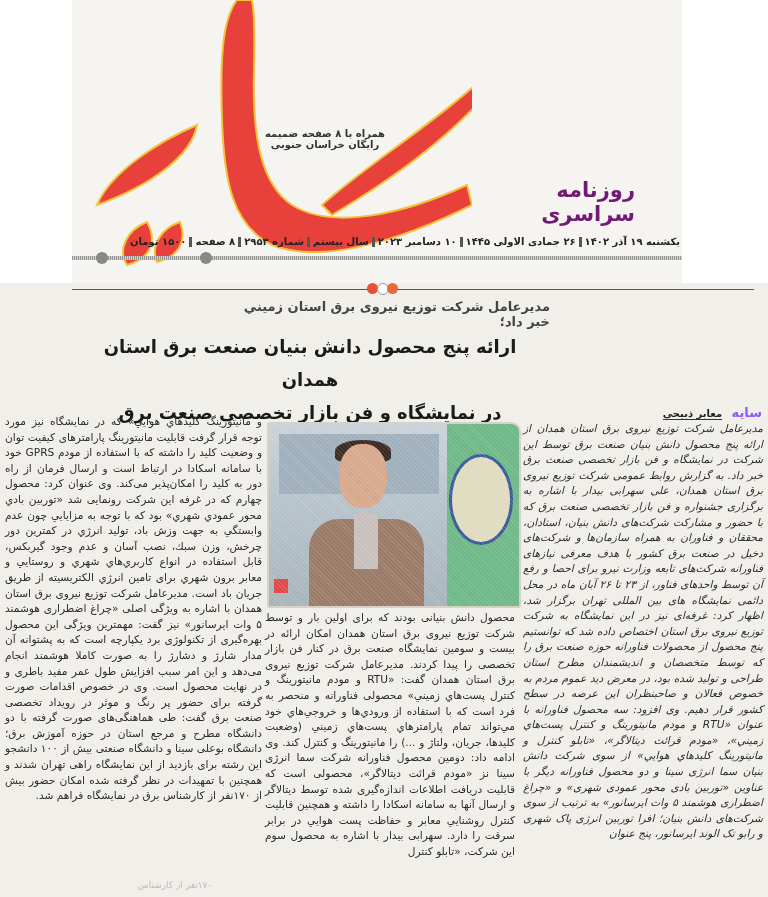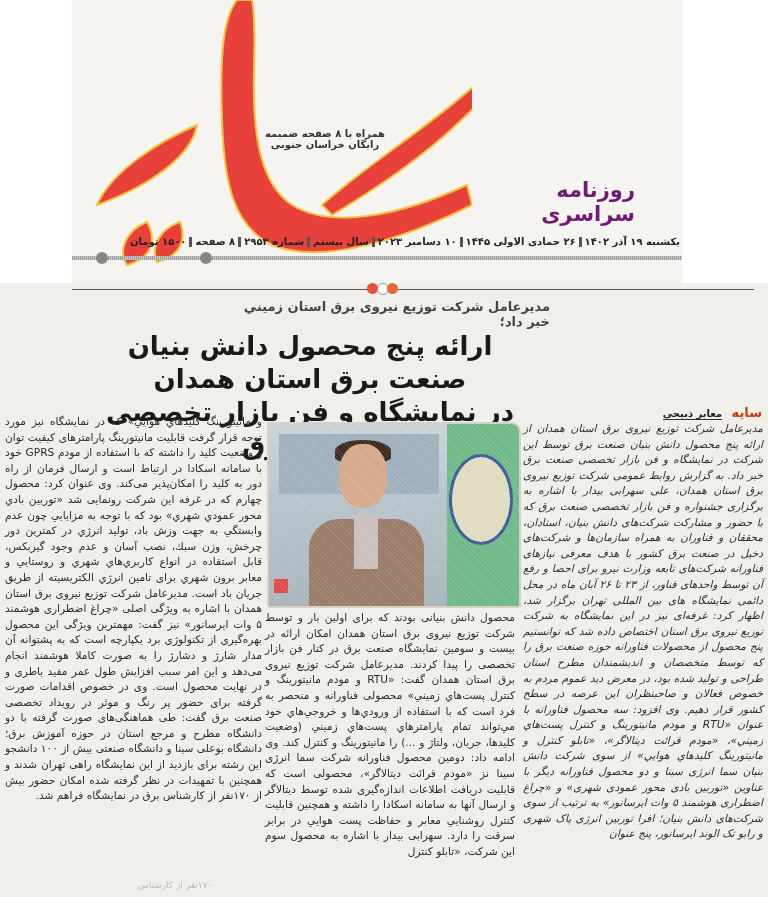--- a/index.html
+++ b/index.html
@@ -39,27 +39,27 @@
   .ornament { position:absolute; left:72px; top:289px; width:682px; height:1px; background:#555; }
   .orn-dots { position:absolute; left:367px; top:283px; width:30px; height:13px; }
   .orn-dots span { position:absolute; top:0; width:11px; height:11px; border-radius:50%; }
 
   .kicker {
     position:absolute; left:240px; top:299px; width:310px;
     font-size:13px; font-weight:bold; color:#444; text-align:right; direction:rtl;
   }
   .headline {
     position:absolute; left:100px; top:330px; width:420px;
-    font-size:26px; font-weight:bold; color:#1a1a1a; text-align:center; direction:rtl; line-height:33px;
+    font-size:18px; font-weight:bold; color:#1a1a1a; text-align:center; direction:rtl; line-height:33px;
   }
   .byline {
     position:absolute; left:590px; top:405px; width:172px;
     font-size:10px; font-weight:bold; color:#222; text-align:right; direction:rtl;
   }
-  .byline .brand { color:#c2410c; font-size:13px; margin-left:6px;margin-top:24px; }
+  .byline .brand { color:#8b5cf6; font-size:13px; margin-left:6px;margin-top:24px; }
   .byline .name { border-bottom:1px solid #333; }
 
   .col {
     position:absolute; direction:rtl; text-align:justify;
     font-size:10.6px; line-height:15.6px; color:#2c2c2c;
   }
   .col-right { left:523px; top:421px; width:240px;font-style:italic; }
   .col-middle { left:265px; top:610px; width:250px; }
   .col-left { left:5px; top:414px; width:257px; }
   .col p { margin:0; }

